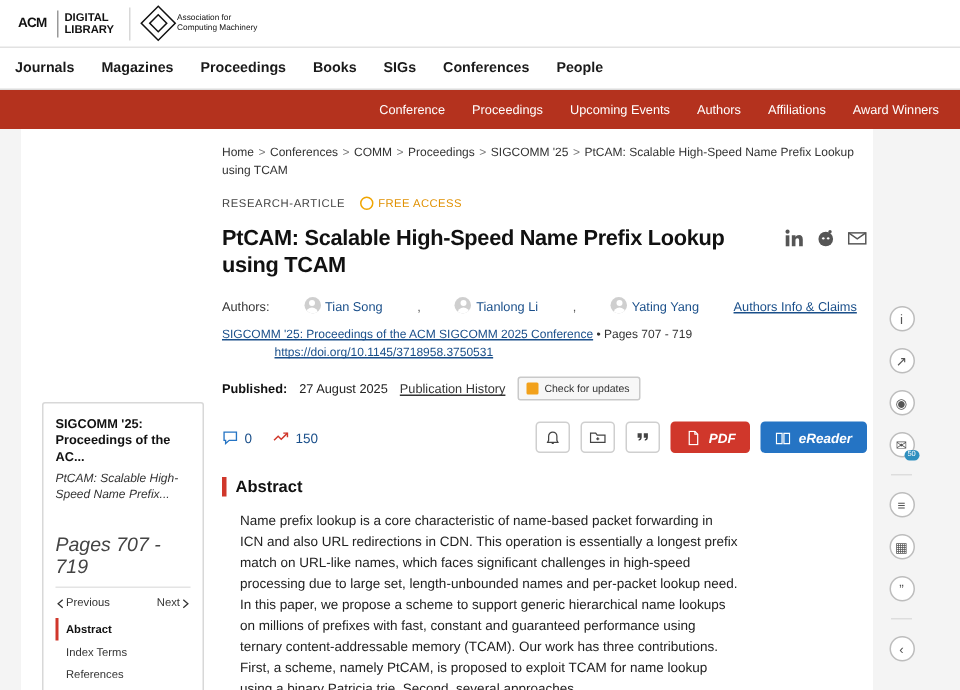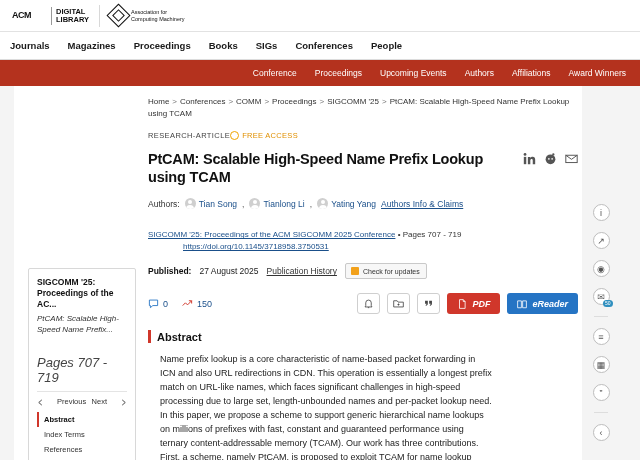--- a/index.html
+++ b/index.html
@@ -14,21 +14,21 @@
   
   .topbar {
     height: 32px;
     background: #ffffff;
     border-bottom: 1px solid #e2e2e2;
     display: flex;
     align-items: center;
     padding: 0 12px;
   }
   .acm-logo {
-    display: flex; align-items: center; gap: 20px;
+    display: flex; align-items: center; gap: 7px;
   }
   .acm-mark {
     font-size: 9px; font-weight: bold; letter-spacing: -0.5px;
     color: #111; line-height: 1;
   }
   .dl-box {
     display: flex; flex-direction: column; justify-content: center;
     font-size: 7.5px; font-weight: bold; line-height: 1.05; color: #111;
     border-left: 1px solid #999; padding-left: 4px; height: 18px;
   }
@@ -71,38 +71,38 @@
   
   .page { position: relative; height: 374px; background: #fff; }
   .content-wrap { padding: 10px 62px 0 148px; }
 
   .breadcrumb {
     font-size: 8px; color: #333; line-height: 1.45; margin-bottom: 12px;
   }
   .breadcrumb a { color: #333; text-decoration: none; }
   .breadcrumb .sep { color: #777; margin: 0 3px; }
 
-  .meta-row { display: flex; align-items: center; margin-bottom: 8px; }
+  .meta-row { display: flex; align-items: center; gap: 10px; margin-bottom: 8px; }
   .research-article { font-size: 7.5px; letter-spacing: .4px; color: #444; }
   .openaccess { display: flex; align-items: center; gap: 3px; font-size: 7.5px; color: #e09000; letter-spacing: .3px; }
   .oa-lock {
     width: 9px; height: 9px; border-radius: 50%;
     border: 1.4px solid #f0a500; display: inline-block;
   }
 
   .title-row { display: flex; align-items: flex-start; justify-content: space-between; }
   h1.title {
     font-size: 14.5px; font-weight: bold; color: #111;
     margin: 2px 0 12px; line-height: 1.25; letter-spacing: -.2px;
     max-width: 400px;
   }
   .share-icons { display: flex; gap: 8px; padding-top: 4px; }
   .share-icons .ic { width: 13px; height: 13px; color: #555; }
 
-  .authors-row { display: flex; align-items: center; flex-wrap: wrap; gap: 5px; font-size: 8.5px; margin-bottom: 20px; }
+  .authors-row { display: flex; align-items: center; flex-wrap: wrap; gap: 23px; font-size: 8.5px; margin-bottom: 8px; }
   .authors-label { color: #333; }
   .author { display: inline-flex; align-items: center; gap: 3px; }
   .avatar-sm {
     width: 11px; height: 11px; border-radius: 50%; background: #cfcfcf;
     display: inline-block; position: relative; overflow: hidden;
   }
   .avatar-sm:before {
     content: ""; position: absolute; width: 4px; height: 4px; border-radius: 50%;
     background: #fff; left: 3.5px; top: 2px;
   }
@@ -158,21 +158,21 @@
   .left-card {
     position: absolute; left: 28px; top: 182px; width: 108px;
     background: #fff; border: 1px solid #d8d8d8; border-radius: 2px;
     padding: 8px 8px 6px;
   }
   .lc-title { font-size: 8.5px; font-weight: bold; color: #111; line-height: 1.3; }
   .lc-sub { font-size: 8px; font-style: italic; color: #333; line-height: 1.3; margin-top: 4px; }
   .lc-pages { font-size: 13px; font-style: italic; color: #444; margin-top: 20px; }
   .lc-nav { display: flex; justify-content: space-between; align-items: center;
     border-top: 1px solid #e4e4e4; margin-top: 6px; padding-top: 5px; font-size: 7.5px; color: #333; }
-  .lc-nav span { display: inline-flex; align-items: flex-end; gap: 13px; }
+  .lc-nav span { display: inline-flex; align-items: flex-end; gap: 0; }
   .lc-menu { margin-top: 6px; }
   .lc-item { font-size: 7.5px; color: #333; padding: 3px 0 3px 7px; }
   .lc-item.active { font-weight: bold; color: #111; border-left: 2px solid #d0372b; padding-left: 5px; }
 
   
   .right-rail {
     position: absolute; right: 28px; top: 118px; width: 22px;
     display: flex; flex-direction: column; align-items: center; gap: 11px;
   }
   .rail-ic {

